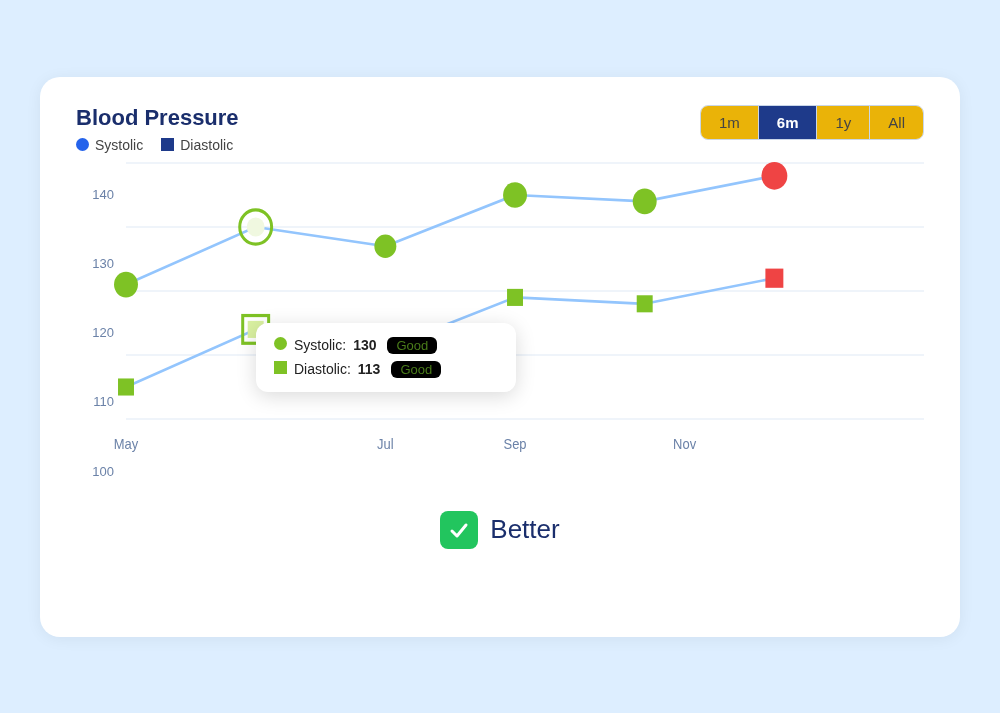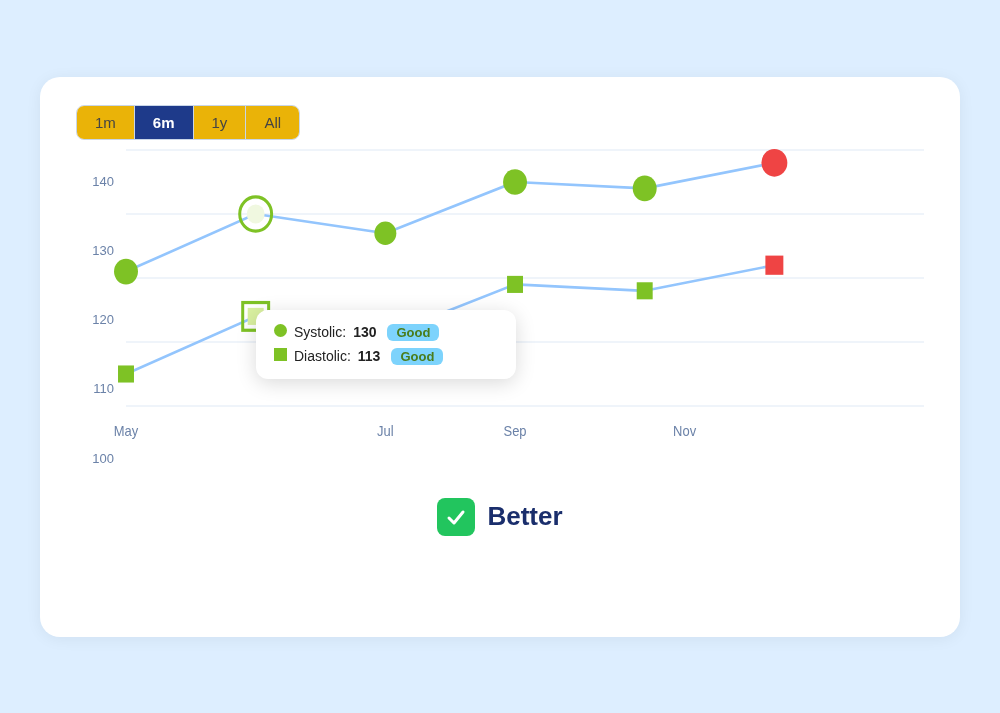--- a/index.html
+++ b/index.html
@@ -150,55 +150,68 @@
     .tooltip-square {
       width: 13px;
       height: 13px;
       background: #7ec225;
     }
     .tooltip-val {
       font-weight: 700;
       color: #222;
     }
     .badge {
-      background: #7dd3fc;
+      background: #000000;
       color: #4a7c1a;
       border-radius: 6px;
       padding: 1px 9px;
       font-size: 13px;
-      font-weight: 700;
+      font-weight: 400;
       margin-left: 4px;
     }
     .better-row {
       display: flex;
       align-items: center;
       justify-content: center;
       gap: 12px;
       margin-top: 28px;
     }
     .better-icon {
       width: 38px;
       height: 38px;
       background: #22c55e;
       border-radius: 8px;
       display: flex;
       align-items: center;
       justify-content: center;
     }
     .better-text {
       font-size: 26px;
-      font-weight: 700;
+      font-weight: 400;
       color: #1a2e6c;
     }
   </style>
 </head>
 <body>
 
 <div class="card">
   <div class="card-header">
+    <div class="title-area">
+      <div class="card-title">Blood Pressure</div>
+      <div class="legend">
+        <div class="legend-item">
+          <div class="legend-circle"></div>
+          <span>Systolic</span>
+        </div>
+        <div class="legend-item">
+          <div class="legend-square"></div>
+          <span>Diastolic</span>
+        </div>
+      </div>
+    </div>
     <div class="time-filter">
       <button class="time-btn">1m</button>
       <button class="time-btn active">6m</button>
       <button class="time-btn">1y</button>
       <button class="time-btn">All</button>
     </div>
   </div>
 
   <div class="chart-area">
 

